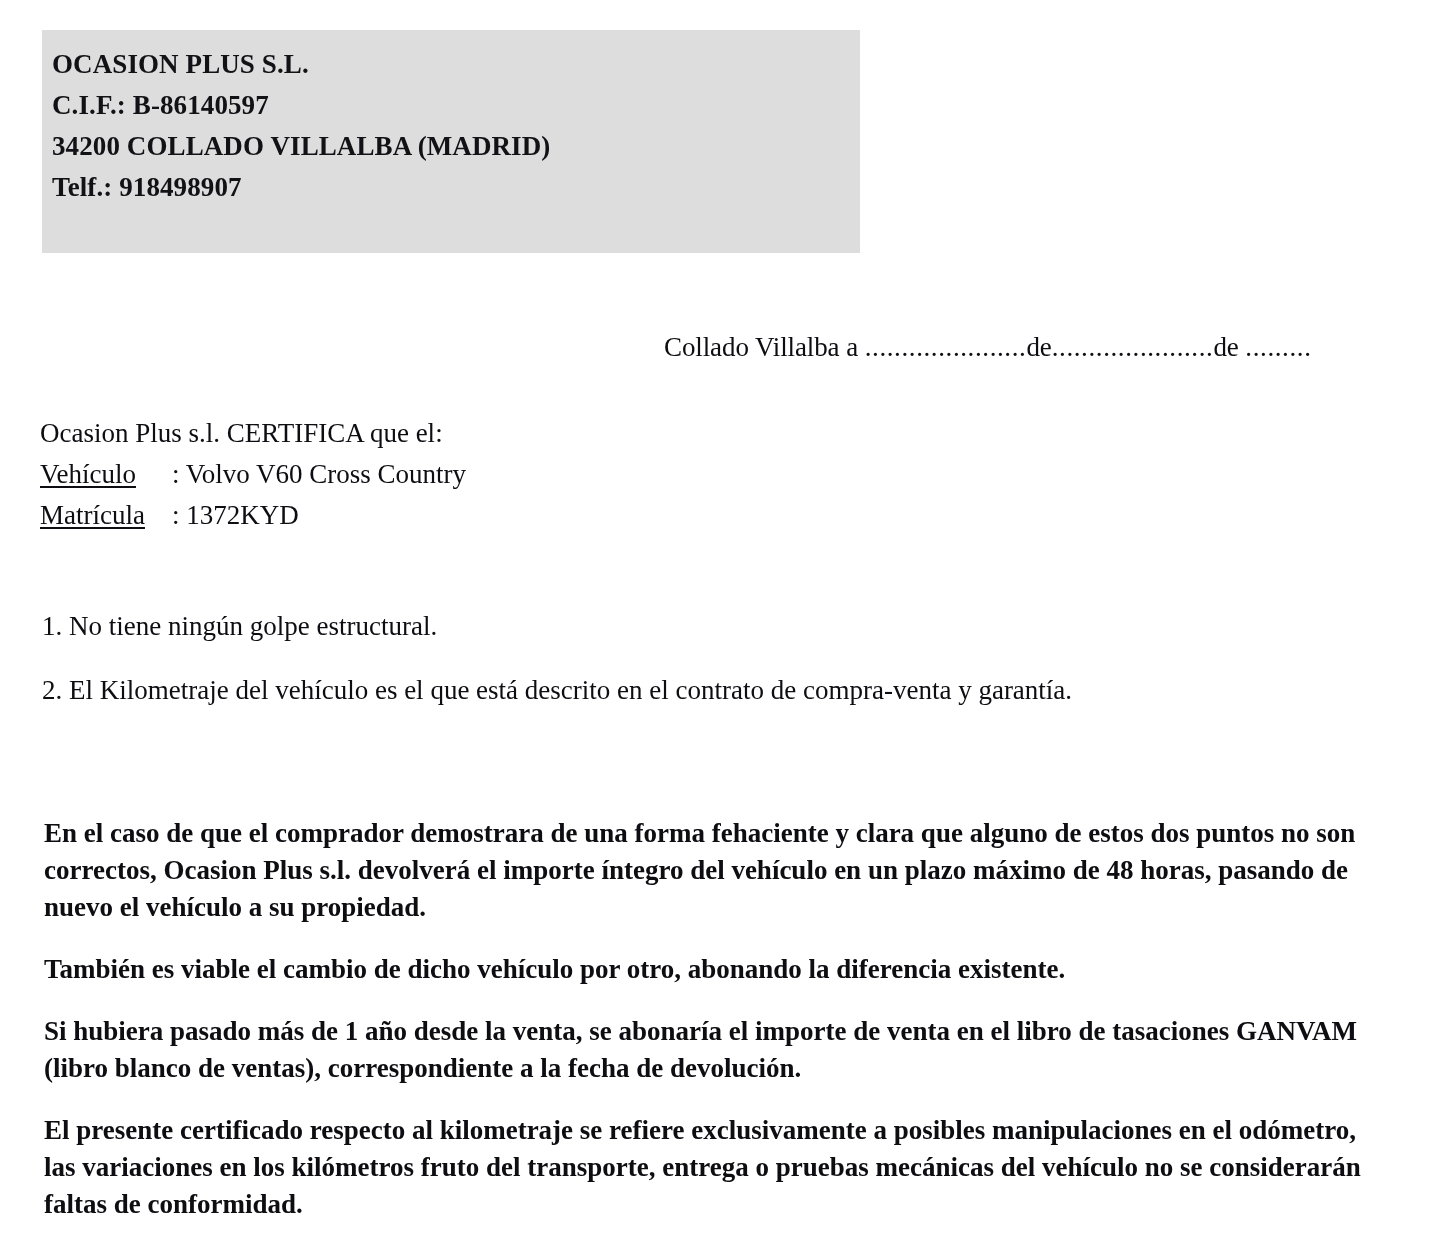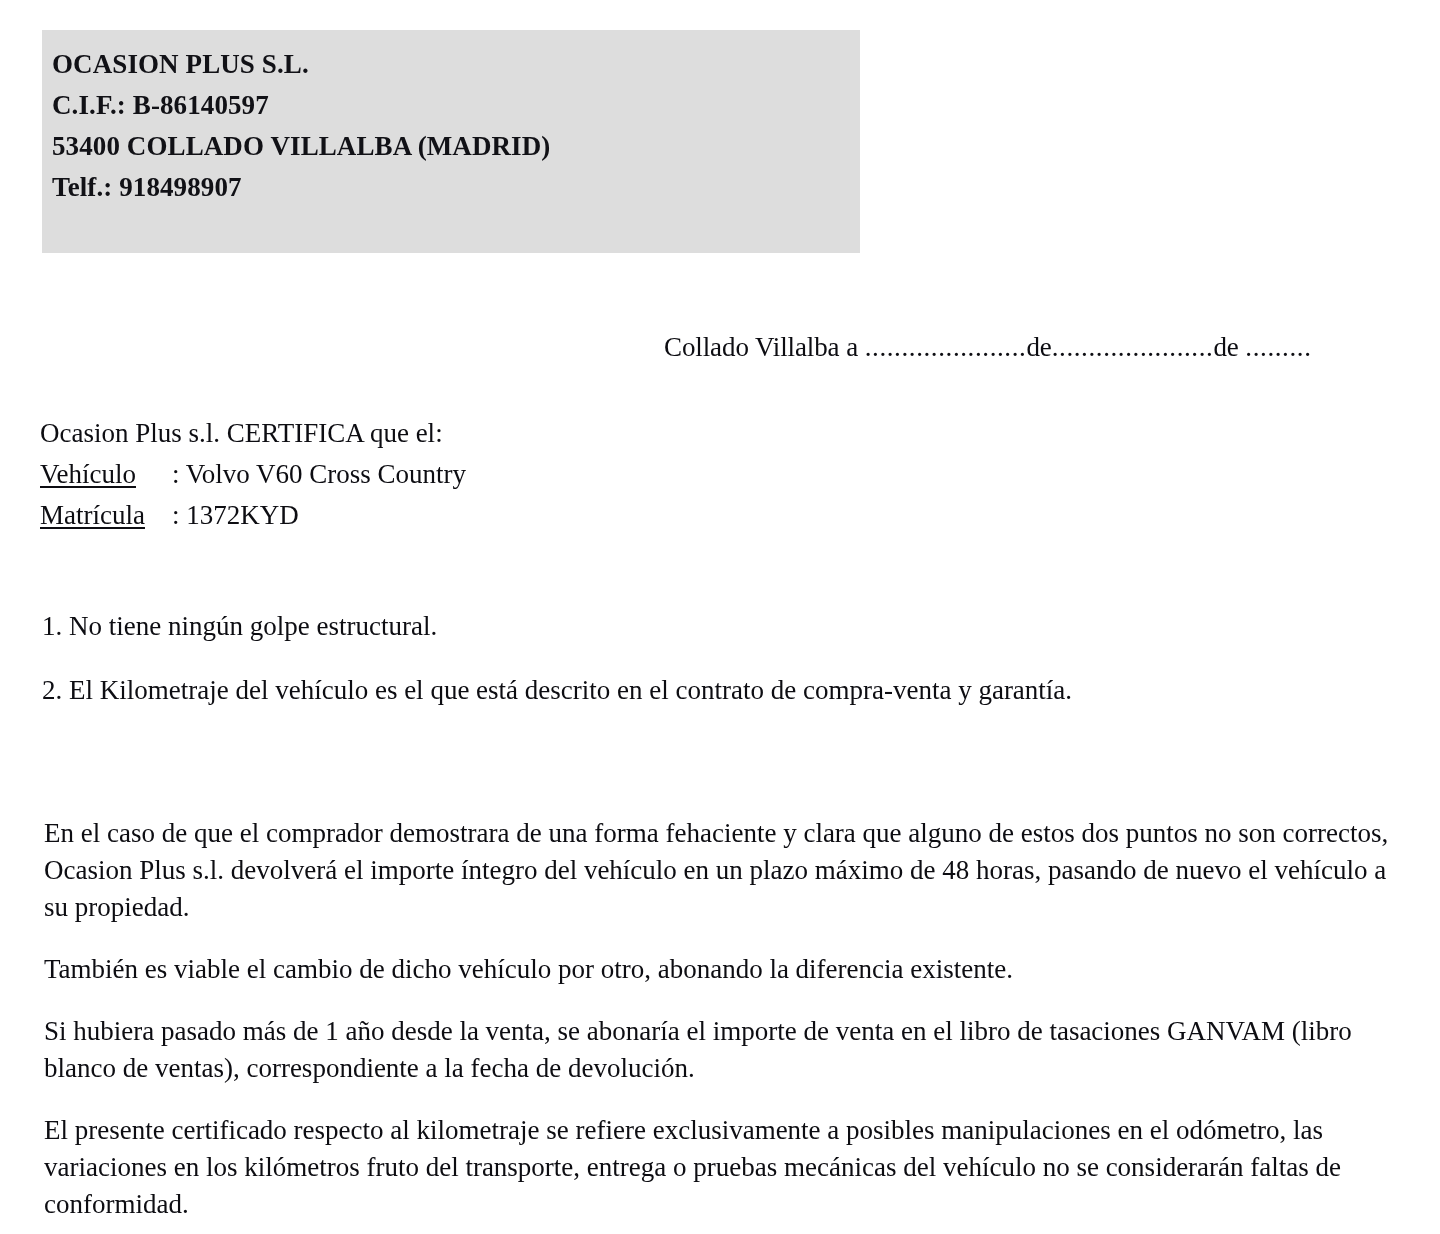--- a/index.html
+++ b/index.html
@@ -112,35 +112,36 @@
     left: 44px;
     top: 815px;
     width: 1352px;
   }
 
   .para {
     font-size: 27px;
     line-height: 37px;
     margin: 0 4px 25px 0;
     text-align: left;
+    font-weight: bold;
   }
 
   .para:last-child {
     margin-bottom: 0;
   }
 </style>
 </head>
 <body>
 
 <div class="page">
 
   <div class="letterhead">
     <div class="letterhead-line">OCASION PLUS S.L.</div>
     <div class="letterhead-line">C.I.F.: B-86140597</div>
-    <div class="letterhead-line">53400 COLLADO VILLALBA (MADRID)</div>
+    <div class="letterhead-line">34200 COLLADO VILLALBA (MADRID)</div>
     <div class="letterhead-line">Telf.: 918498907</div>
   </div>
 
   <div class="date-line"><span>Collado Villalba a </span><span class="dots">......................</span><span>de</span><span class="dots">......................</span><span>de </span><span class="dots">.........</span></div>
 
   <div class="certify-block">
     <div class="certify-line">Ocasion Plus s.l. CERTIFICA que el:</div>
     <div class="certify-line"><span class="label-cell"><span class="label-underlined">Vehículo </span></span><span>: </span><span>Volvo V60 Cross Country</span></div>
     <div class="certify-line"><span class="label-cell"><span class="label-underlined">Matrícula </span></span><span>: </span><span>1372KYD</span></div>
   </div>

